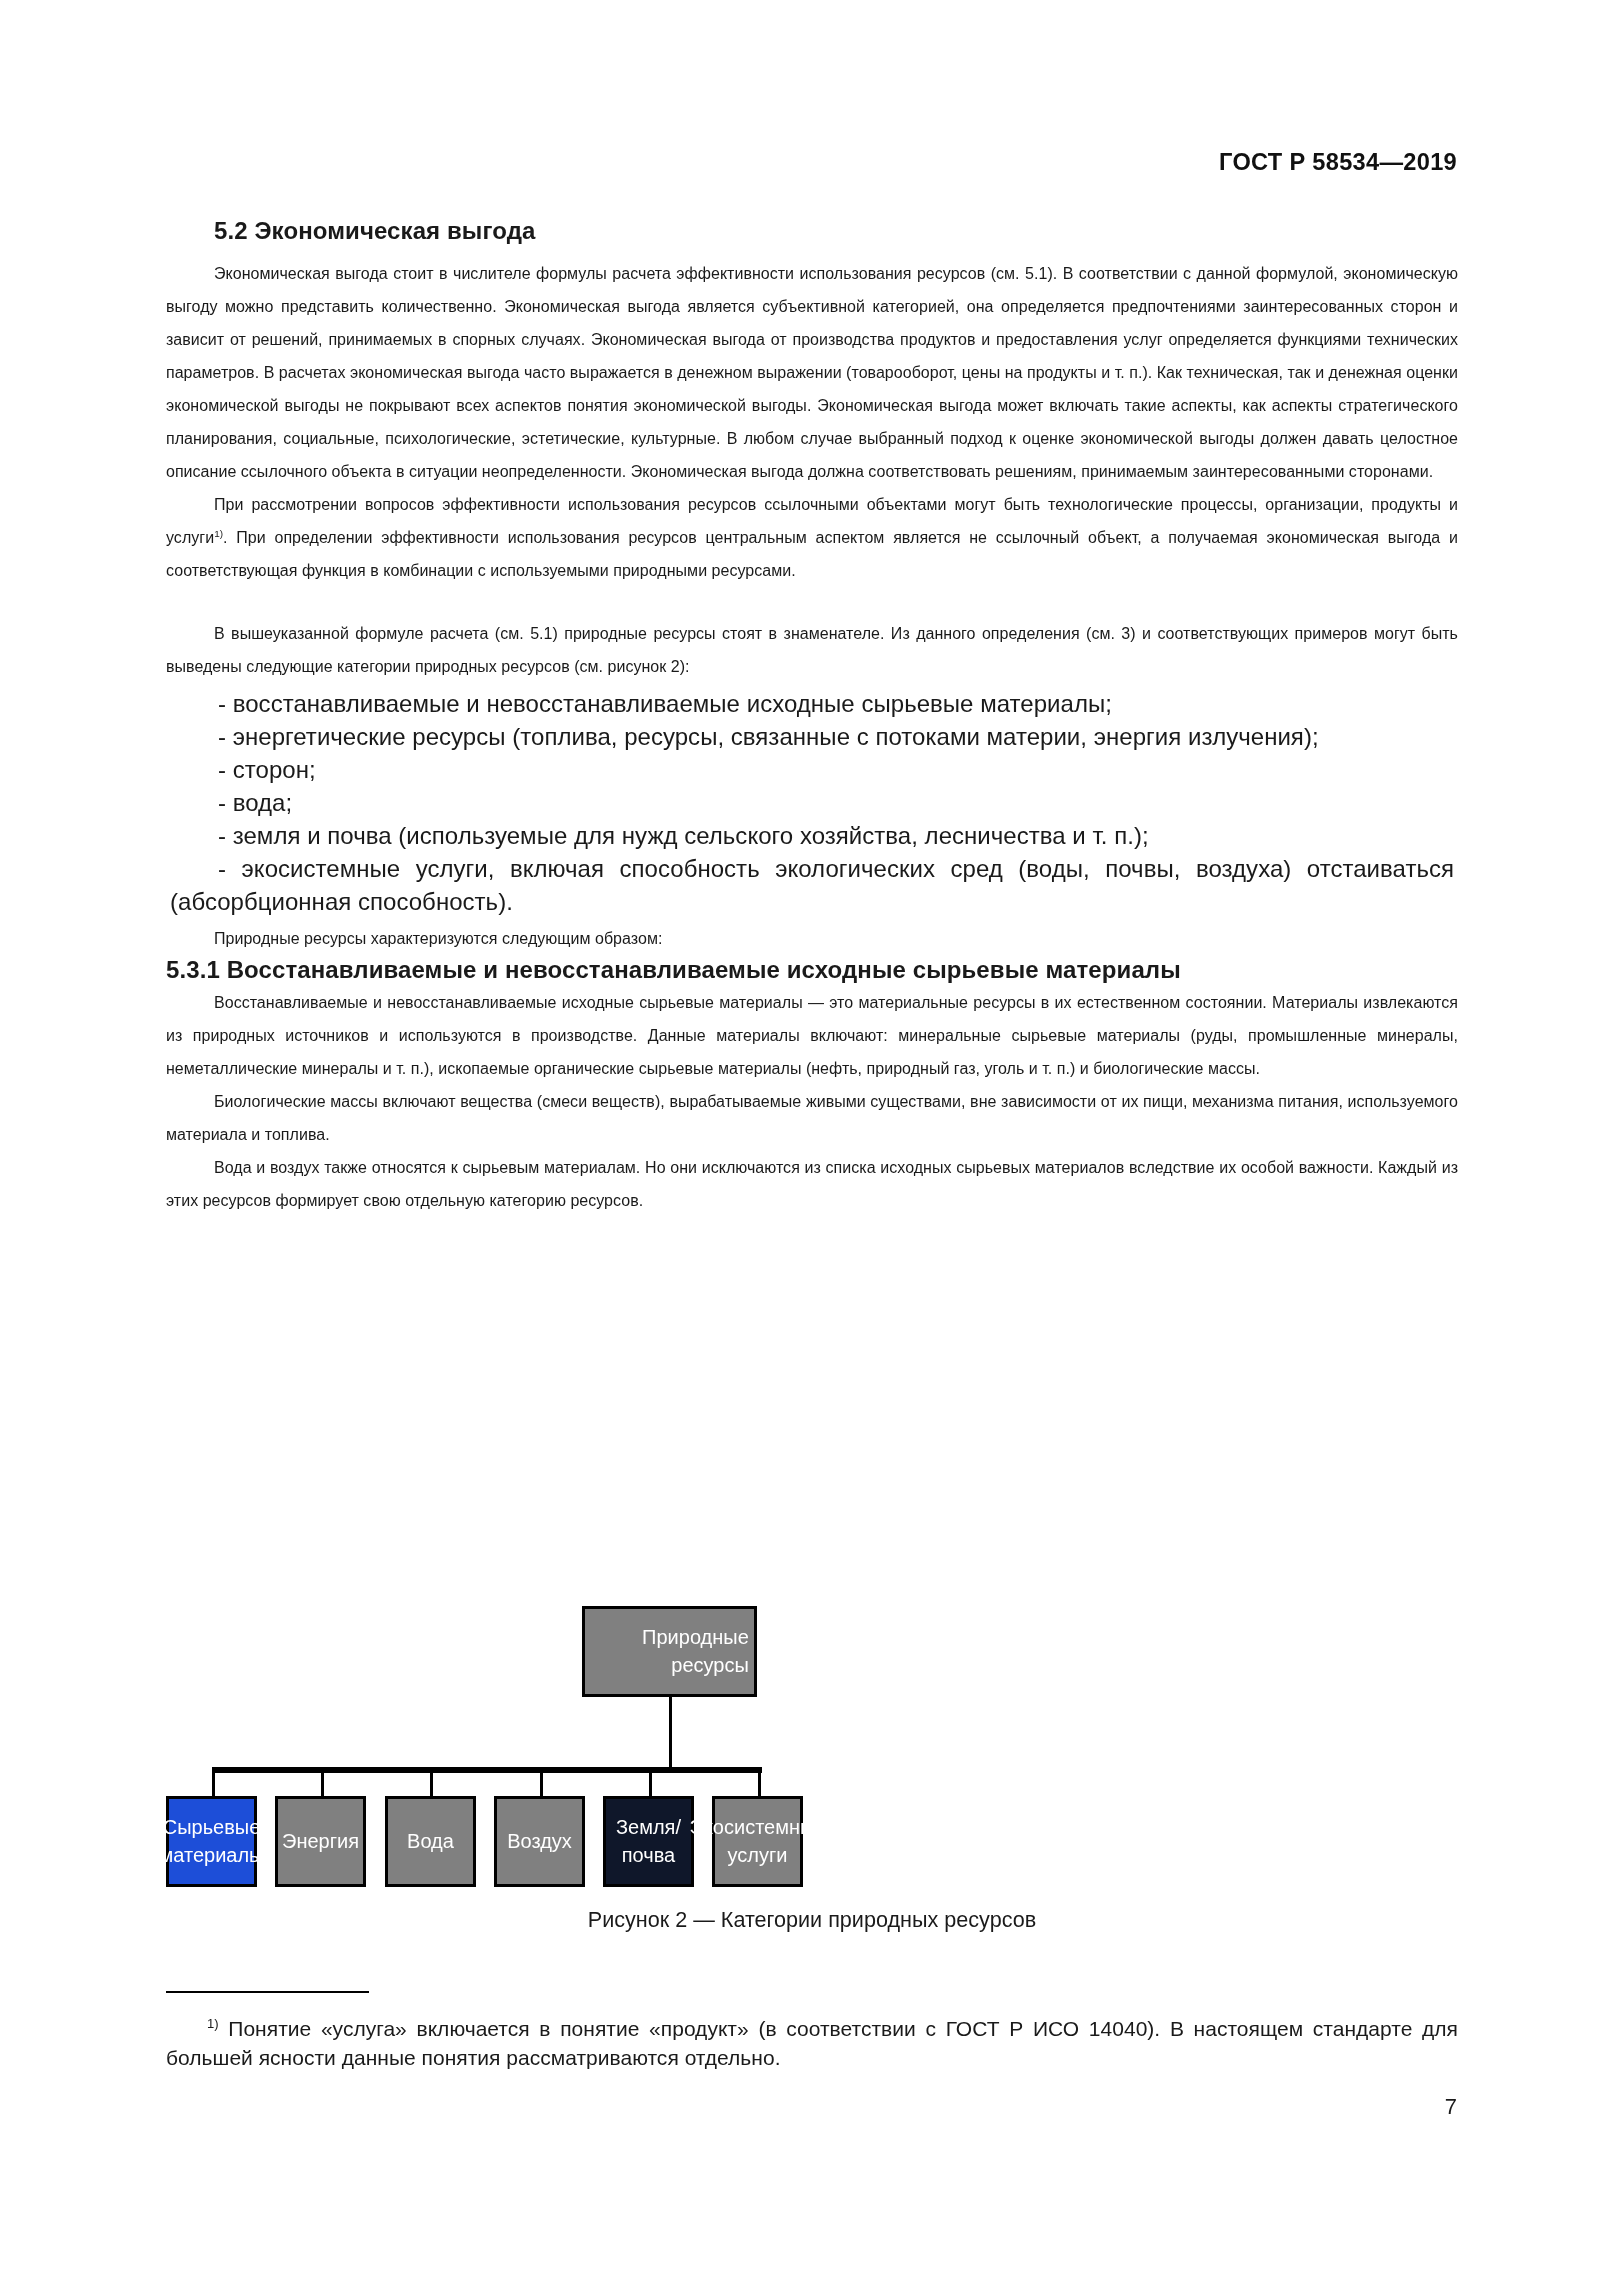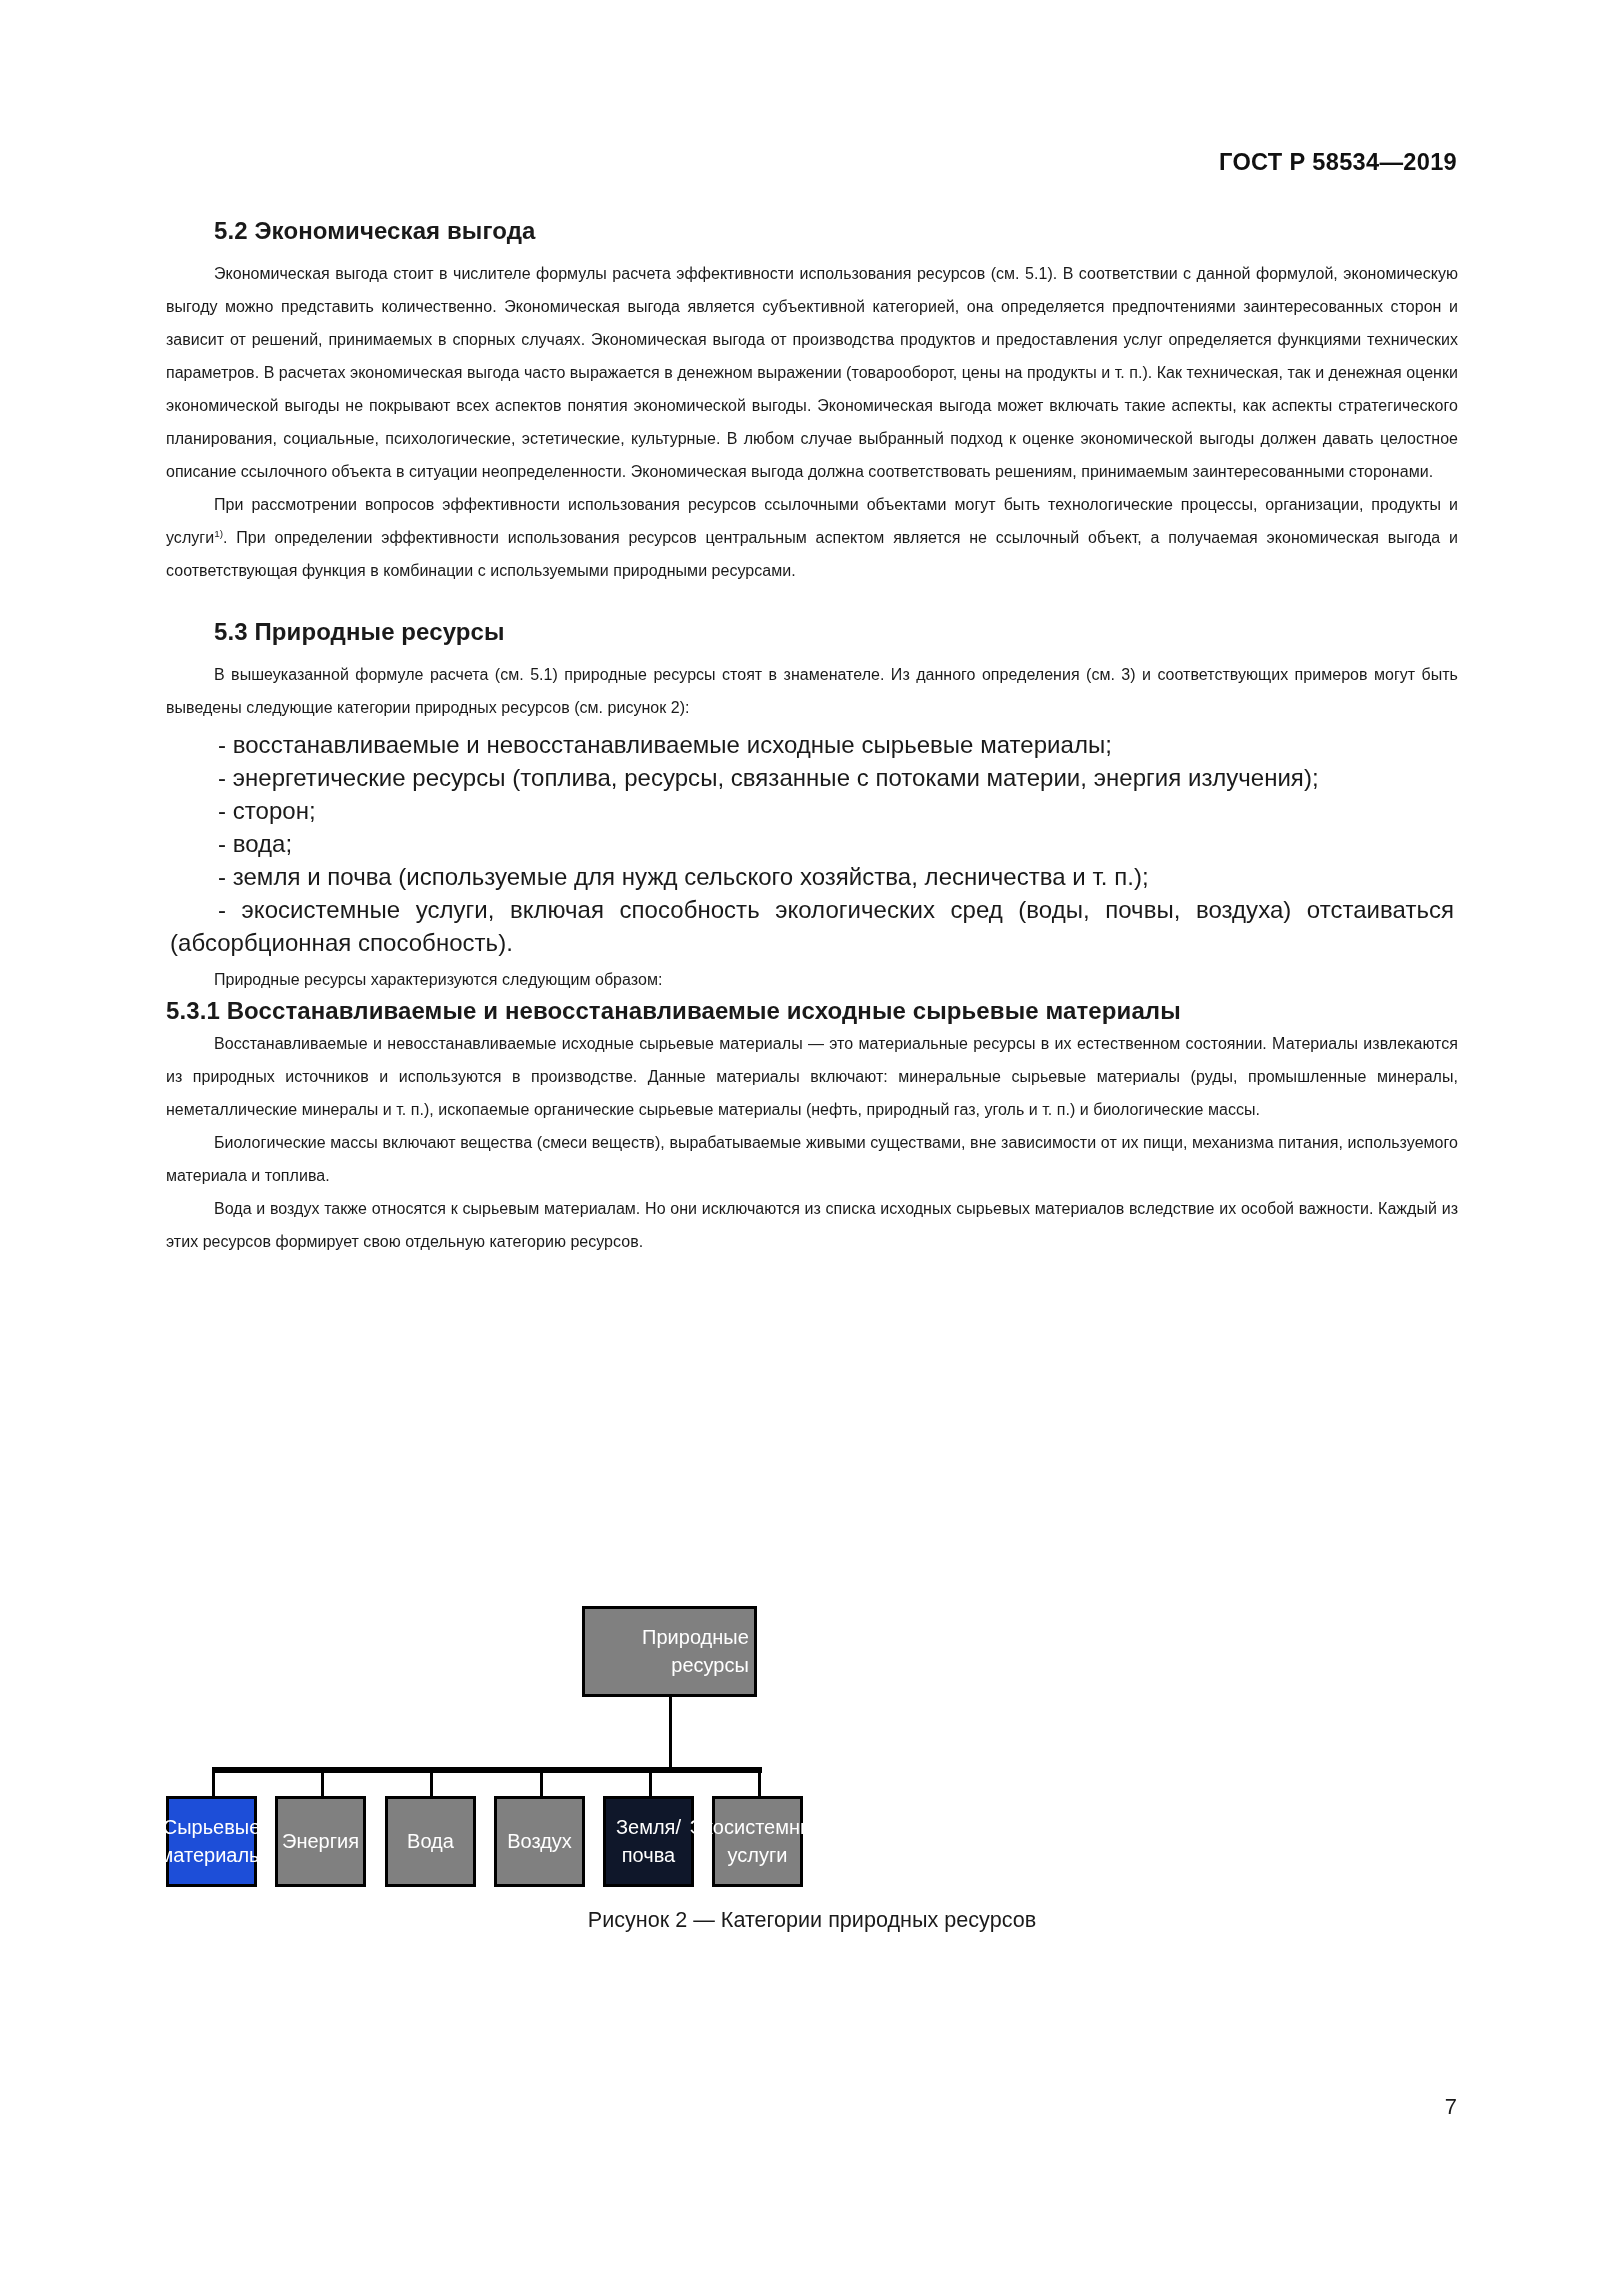--- a/index.html
+++ b/index.html
@@ -195,21 +195,20 @@
   <div class="content">
 
     <h2 class="h2">5.2 Экономическая выгода</h2>
 
     <p class="para">Экономическая выгода стоит в числителе формулы расчета эффективности использования ресурсов (см. 5.1). В соответствии с данной формулой, экономическую выгоду можно представить количественно. Экономическая выгода является субъективной категорией, она определяется предпочтениями заинтересованных сторон и зависит от решений, принимаемых в спорных случаях. Экономическая выгода от производства продуктов и предоставления услуг определяется функциями технических параметров. В расчетах экономическая выгода часто выражается в денежном выражении (товарооборот, цены на продукты и т. п.). Как техническая, так и денежная оценки экономической выгоды не покрывают всех аспектов понятия экономической выгоды. Экономическая выгода может включать такие аспекты, как аспекты стратегического планирования, социальные, психологические, эстетические, культурные. В любом случае выбранный подход к оценке экономической выгоды должен давать целостное описание ссылочного объекта в ситуации неопределенности. Экономическая выгода должна соответствовать решениям, принимаемым заинтересованными сторонами.</p>
 
     <p class="para"><span>При рассмотрении вопросов эффективности использования ресурсов ссылочными объектами могут быть технологические процессы, организации, продукты и услуги</span><sup class="fn">1)</sup><span>. При определении эффективности использования ресурсов центральным аспектом является не ссылочный объект, а получаемая экономическая выгода и соответствующая функция в комбинации с используемыми природными ресурсами.</span></p>
 
     <div class="spacer-md"></div>
 
-    <h2 class="h2">5.3 Природные ресурсы</h2>
 
     <p class="para">В вышеуказанной формуле расчета (см. 5.1) природные ресурсы стоят в знаменателе. Из данного определения (см. 3) и соответствующих примеров могут быть выведены следующие категории природных ресурсов (см. рисунок 2):</p>
 
     <ul class="bullets">
       <li>- восстанавливаемые и невосстанавливаемые исходные сырьевые материалы;</li>
       <li>- энергетические ресурсы (топлива, ресурсы, связанные с потоками материи, энергия излучения);</li>
       <li>- сторон;</li>
       <li>- вода;</li>
       <li>- земля и почва (используемые для нужд сельского хозяйства, лесничества и т. п.);</li>
       <li>- экосистемные услуги, включая способность экологических сред (воды, почвы, воздуха) отстаиваться (абсорбционная способность).</li>
@@ -248,17 +247,21 @@
       <div class="node leaf leaf-2" style="background: rgb(128, 128, 128); border-color: rgb(0, 0, 0); color: rgb(255, 255, 255);">Вода</div>
       <div class="node leaf leaf-3" style="background: rgb(128, 128, 128); border-color: rgb(0, 0, 0); color: rgb(255, 255, 255);">Воздух</div>
       <div class="node leaf leaf-4" style="background: #0f172a; border-color: rgb(0, 0, 0); color: rgb(255, 255, 255);">Земля/почва</div>
       <div class="node leaf leaf-5" style="background: rgb(128, 128, 128); border-color: rgb(0, 0, 0); color: rgb(255, 255, 255);">Экосистемные услуги</div>
 
     </div>
 
     <div class="fig-caption">Рисунок 2 — Категории природных ресурсов</div>
   </div>
 
+  <div class="footnote-area">
+    <div class="footnote-rule"></div>
+    <p class="footnote-text"><sup class="fn">1)</sup><span> Понятие «услуга» включается в понятие «продукт» (в соответствии с ГОСТ Р ИСО 14040). В настоящем стандарте для большей ясности данные понятия рассматриваются отдельно.</span></p>
+  </div>
 
   <div class="page-number">7</div>
 
 </div>
 
 
 </body></html>

